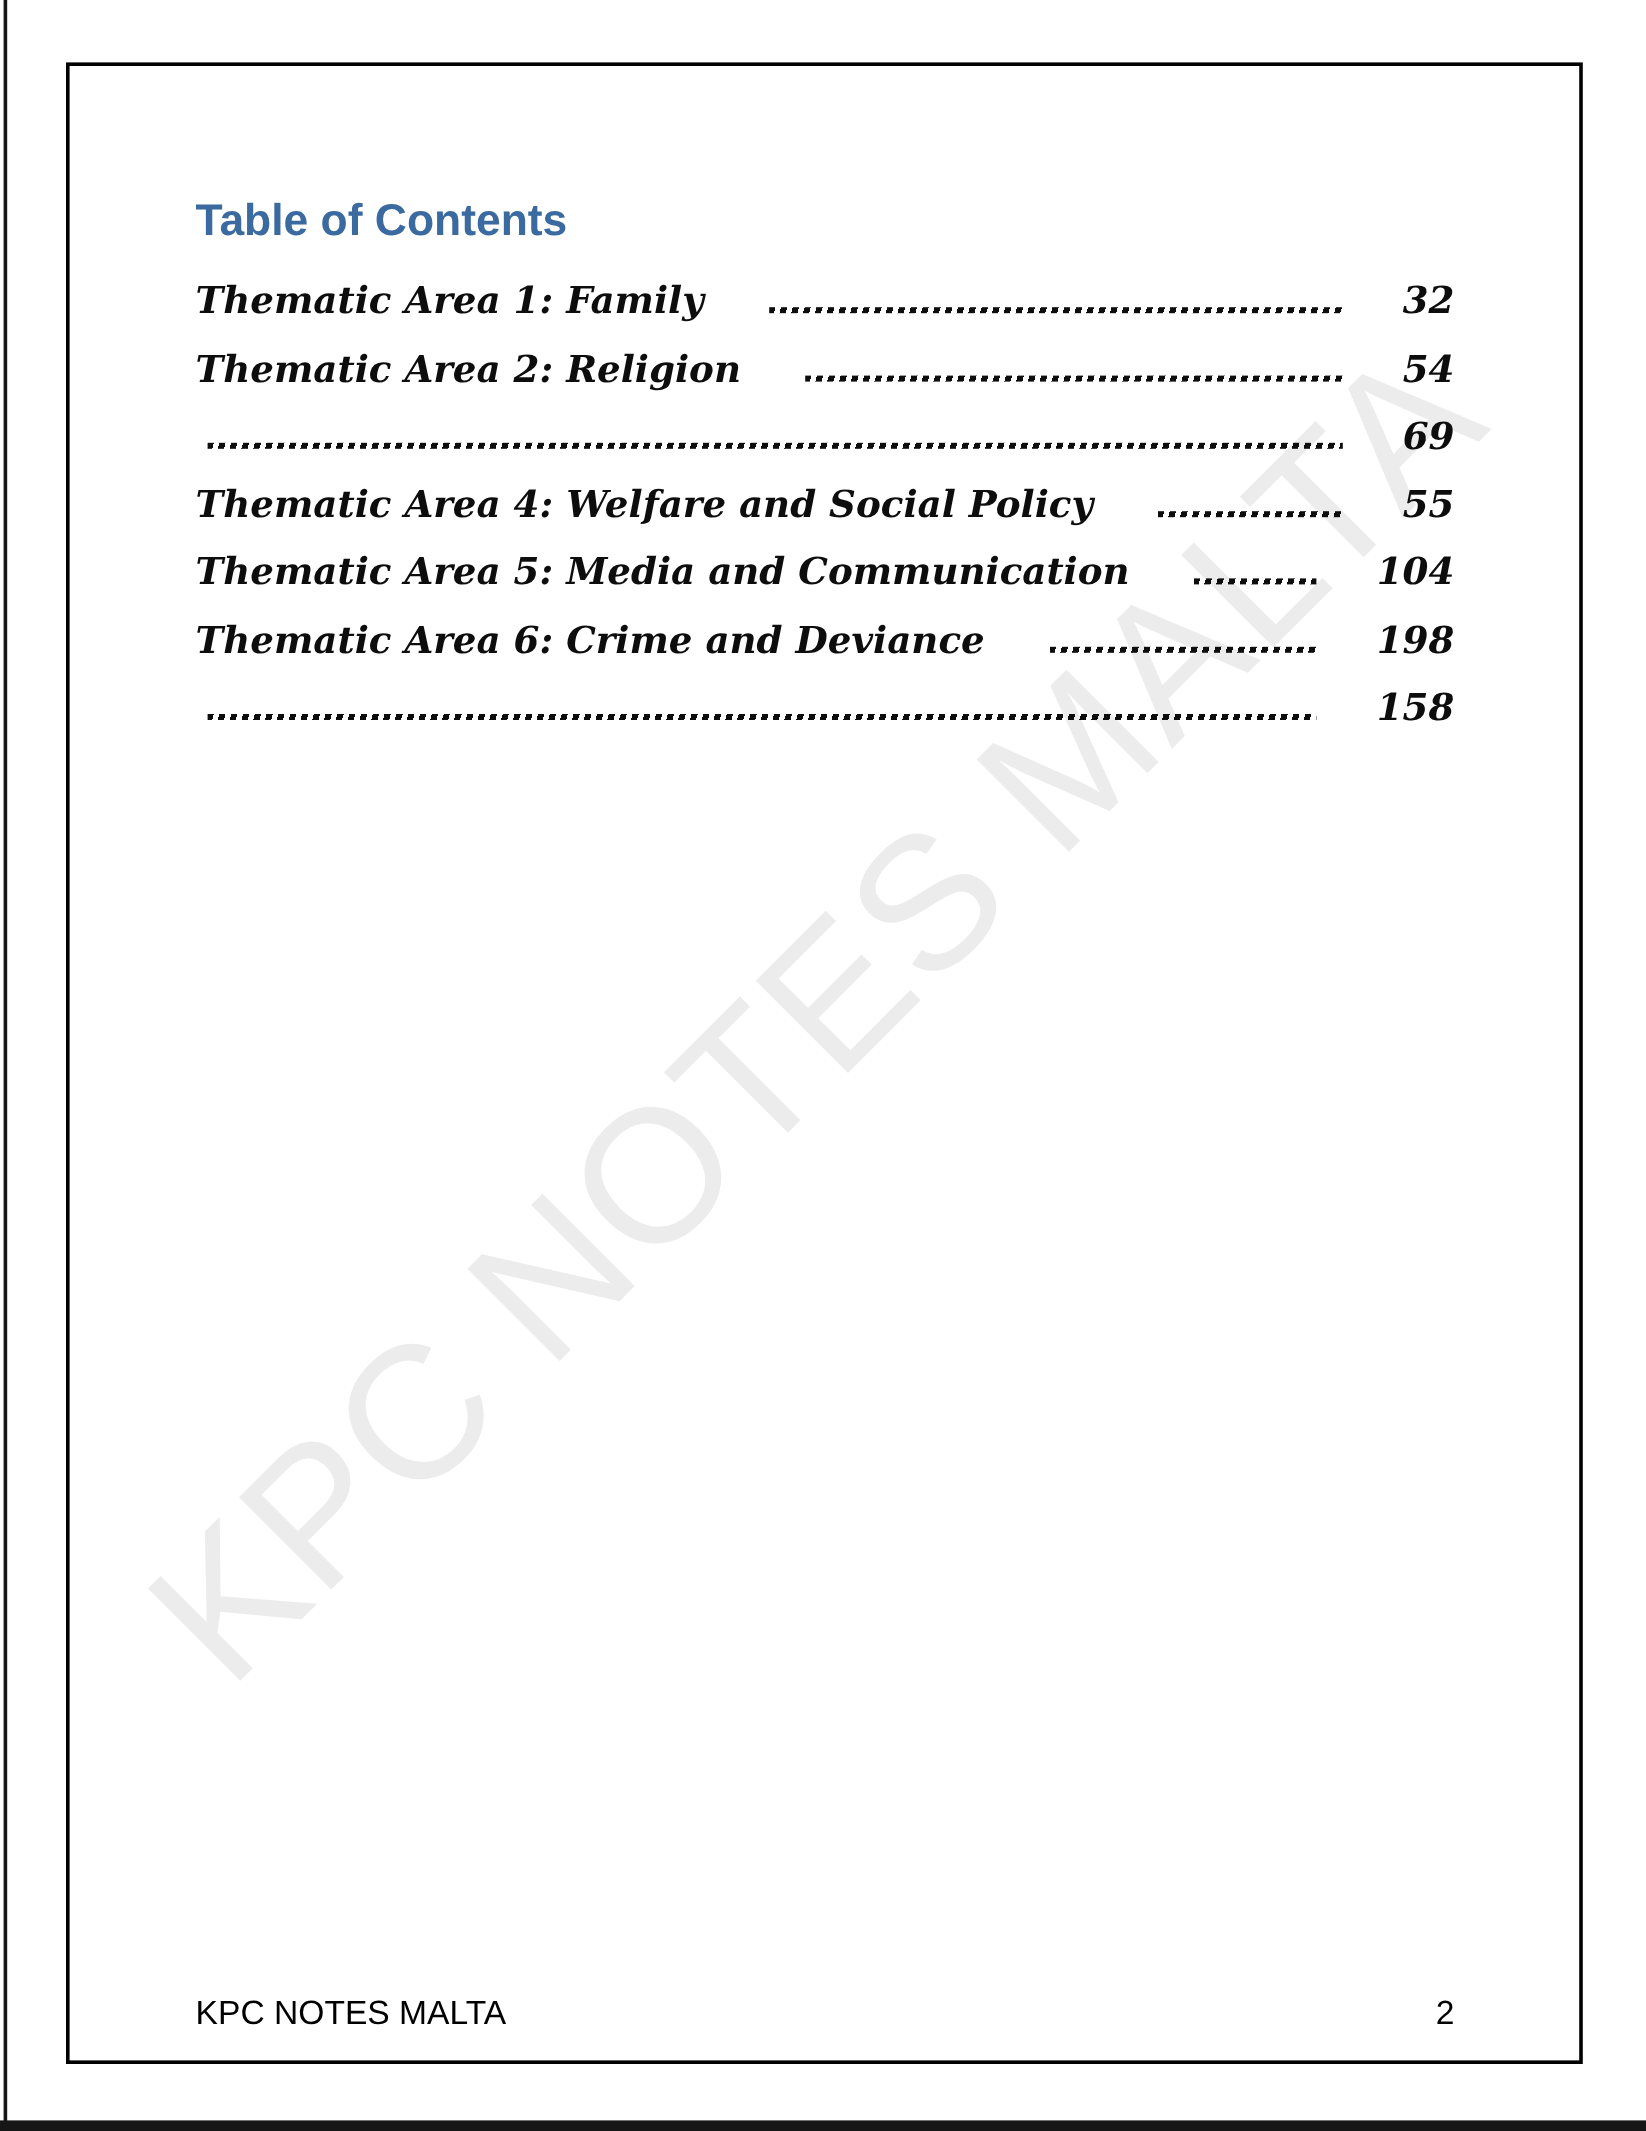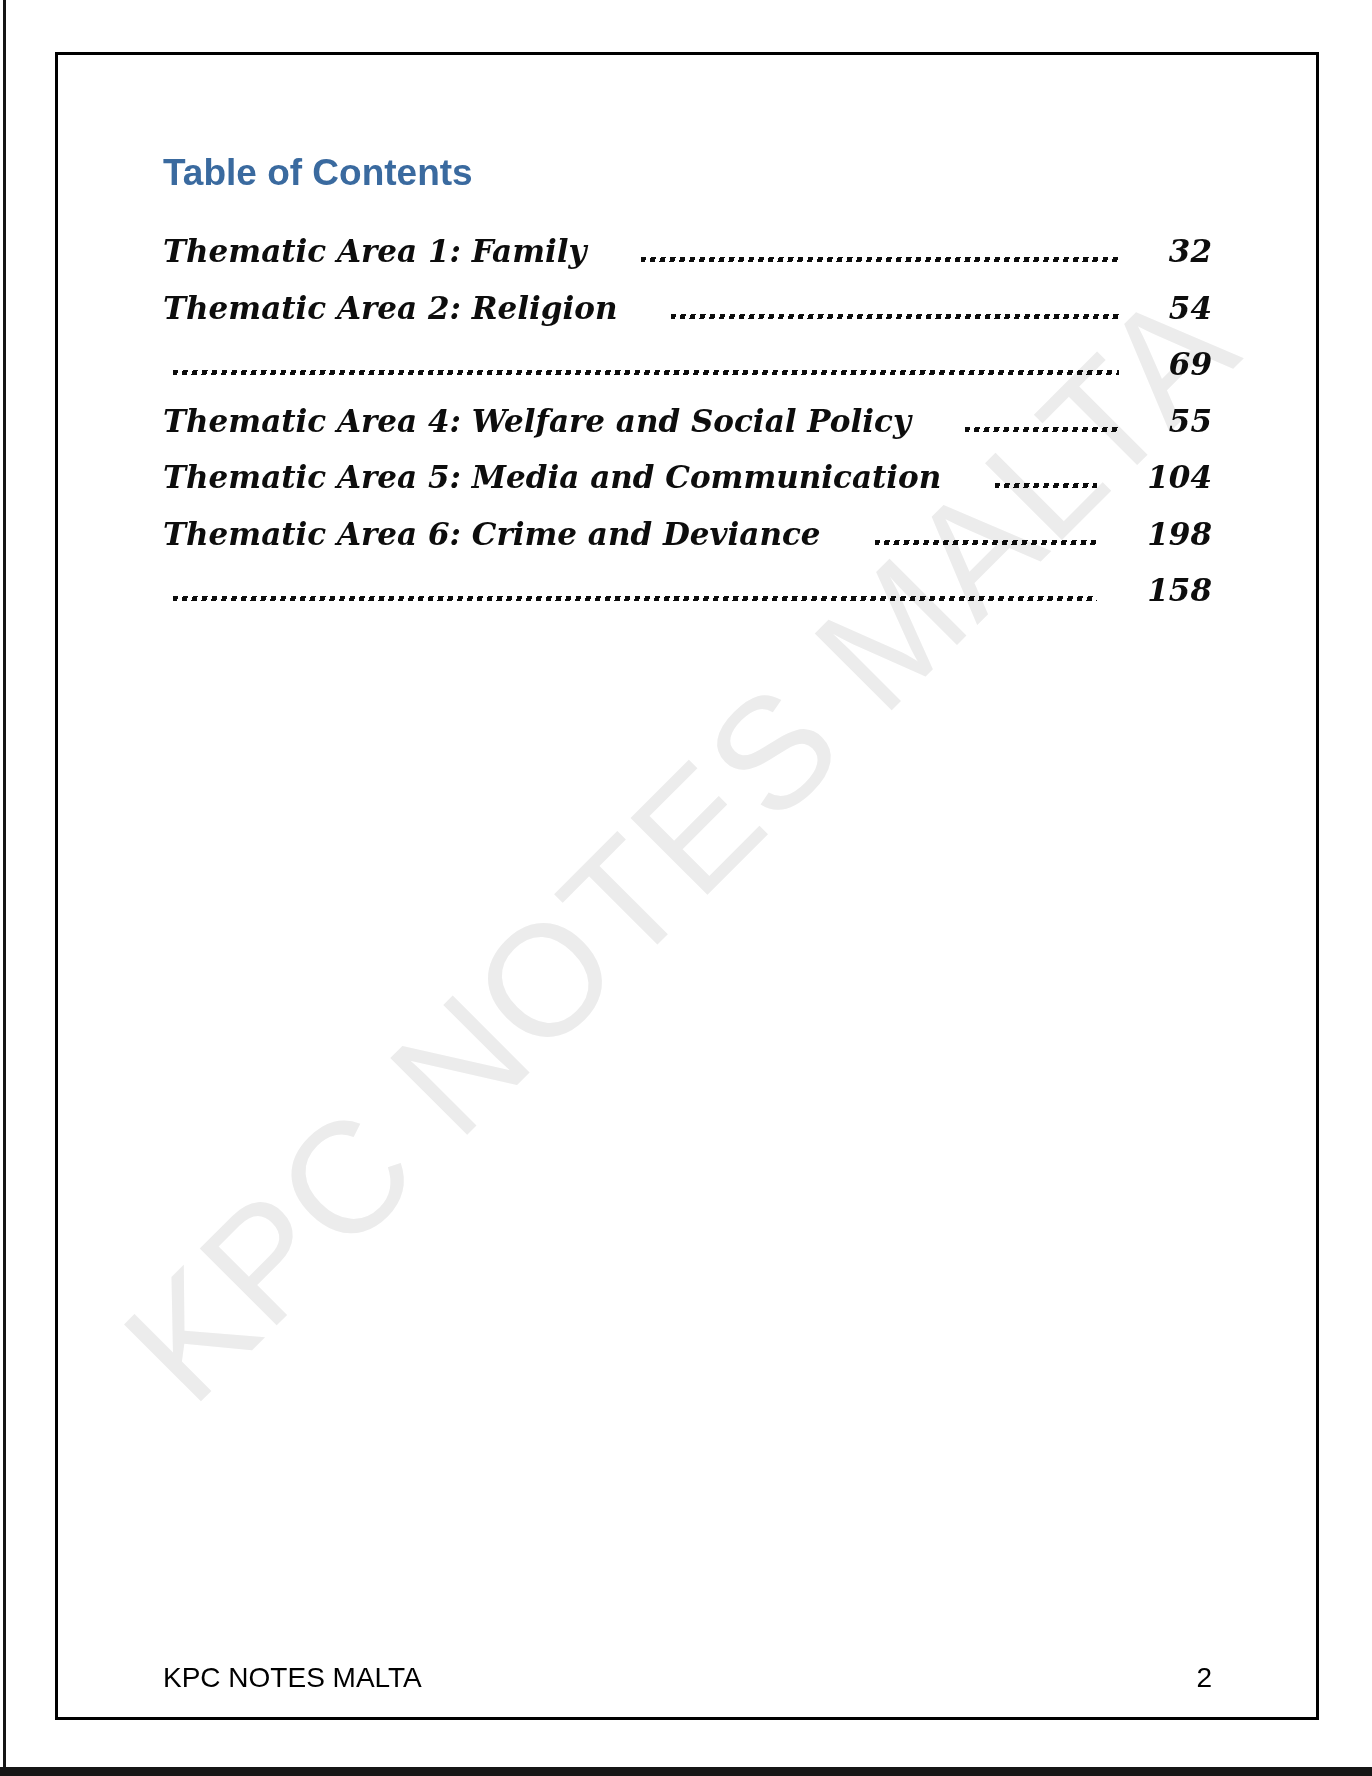--- a/index.html
+++ b/index.html
@@ -53,21 +53,21 @@
     user-select: none;
     z-index: 1;
   }
   .content {
     position: absolute;
     inset: 0;
     z-index: 2;
   }
   .toc-title {
     position: absolute;
-    left: 163px; top: 153px;
+    left: 163px; top: 164px;
     font-family: "Liberation Sans", sans-serif;
     font-size: 37px;
     font-weight: 700;
     color: #3a6a9f;
     line-height: 40px;
   }
   .toc-list {
     position: absolute;
     left: 163px; top: 223px;
     width: 1049px; 

